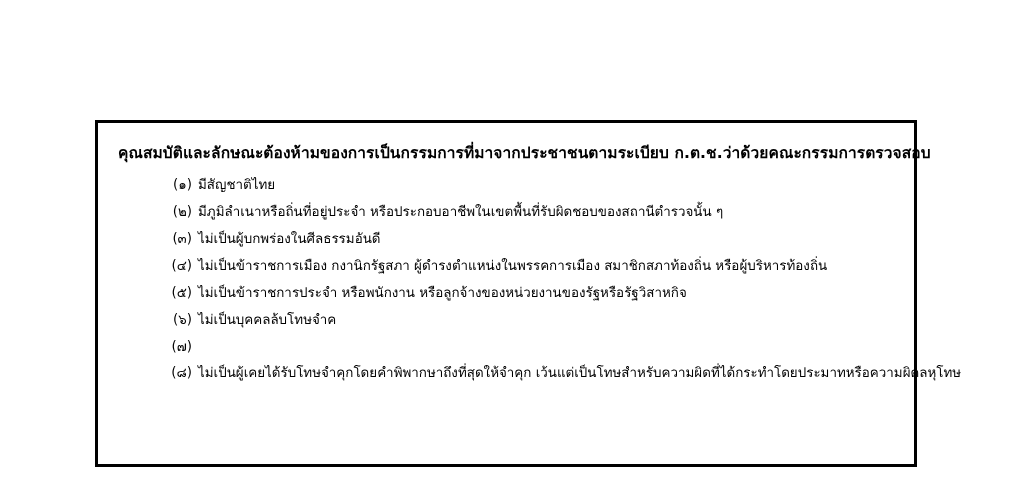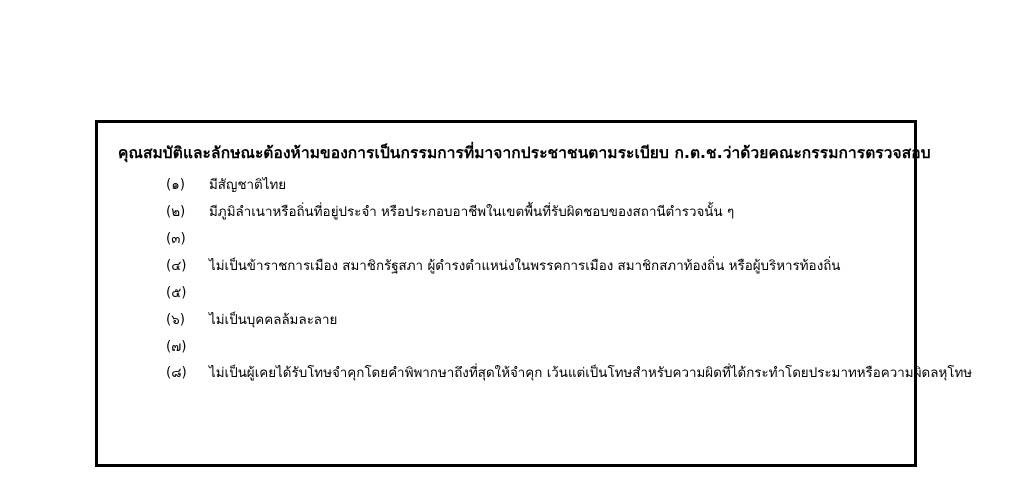--- a/index.html
+++ b/index.html
@@ -10,20 +10,21 @@
     width: 1011px;
     height: 492px;
     background: #ffffff;
     font-family: "DejaVu Sans", sans-serif;
     overflow: hidden;
   }
   .page {
     position: relative;
     width: 1011px;
     height: 492px;
+    text-align: right;
   }
   .doc-box {
     position: absolute;
     left: 95px;
     top: 120px;
     width: 822px;
     height: 347px;
     border: 3px solid #000000;
     box-sizing: border-box;
     background: #ffffff;
@@ -55,21 +56,20 @@
     margin-bottom: 13.5px;
     white-space: nowrap;
   }
   .item-marker {
     flex: 0 0 auto;
     min-width: 26px;
     margin-right: 6px;
   }
   .item-text {
     flex: 0 1 auto;
-    margin-left: 11px;
   }
 </style>
 </head>
 <body>
 
 <div class="page">
   <div class="doc-box">
     <div class="doc-inner">
 
       <div class="heading">
@@ -83,34 +83,36 @@
           <span class="item-text">มีสัญชาติไทย</span>
         </div>
 
         <div class="item">
           <span class="item-marker">(๒)</span>
           <span class="item-text">มีภูมิลำเนาหรือถิ่นที่อยู่ประจำ หรือประกอบอาชีพในเขตพื้นที่รับผิดชอบของสถานีตำรวจนั้น ๆ</span>
         </div>
 
         <div class="item">
           <span class="item-marker">(๓)</span>
+          <span class="item-text">ไม่เป็นผู้บกพร่องในศีลธรรมอันดี</span>
         </div>
 
         <div class="item">
           <span class="item-marker">(๔)</span>
-          <span class="item-text">ไม่เป็นข้าราชการเมือง สมาชิกรัฐสภา ผู้ดำรงตำแหน่งในพรรคการเมือง สมาชิกสภาท้องถิ่น หรือผู้บริหารท้องถิ่น</span>
+          <span class="item-text">ไม่เป็นข้าราชการเมือง กงานิกรัฐสภา ผู้ดำรงตำแหน่งในพรรคการเมือง สมาชิกสภาท้องถิ่น หรือผู้บริหารท้องถิ่น</span>
         </div>
 
         <div class="item">
           <span class="item-marker">(๕)</span>
+          <span class="item-text">ไม่เป็นข้าราชการประจำ หรือพนักงาน หรือลูกจ้างของหน่วยงานของรัฐหรือรัฐวิสาหกิจ</span>
         </div>
 
         <div class="item">
           <span class="item-marker">(๖)</span>
-          <span class="item-text">ไม่เป็นบุคคลล้มละลาย</span>
+          <span class="item-text">ไม่เป็นบุคคลล้บโทษจำค</span>
         </div>
 
         <div class="item">
           <span class="item-marker">(๗)</span>
         </div>
 
         <div class="item">
           <span class="item-marker">(๘)</span>
           <span class="item-text">ไม่เป็นผู้เคยได้รับโทษจำคุกโดยคำพิพากษาถึงที่สุดให้จำคุก เว้นแต่เป็นโทษสำหรับความผิดที่ได้กระทำโดยประมาทหรือความผิดลหุโทษ</span>
         </div>

